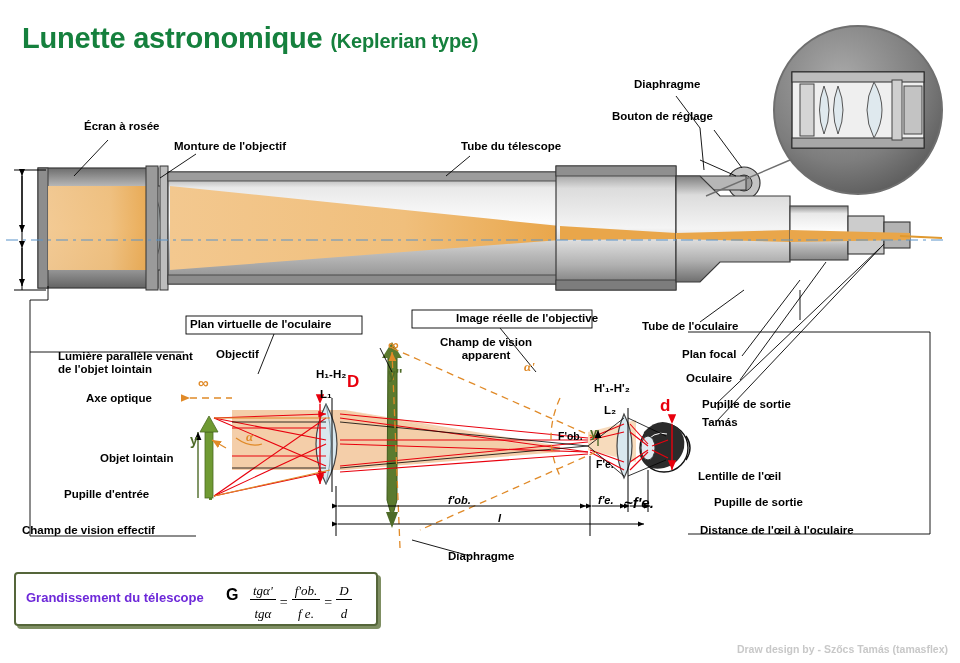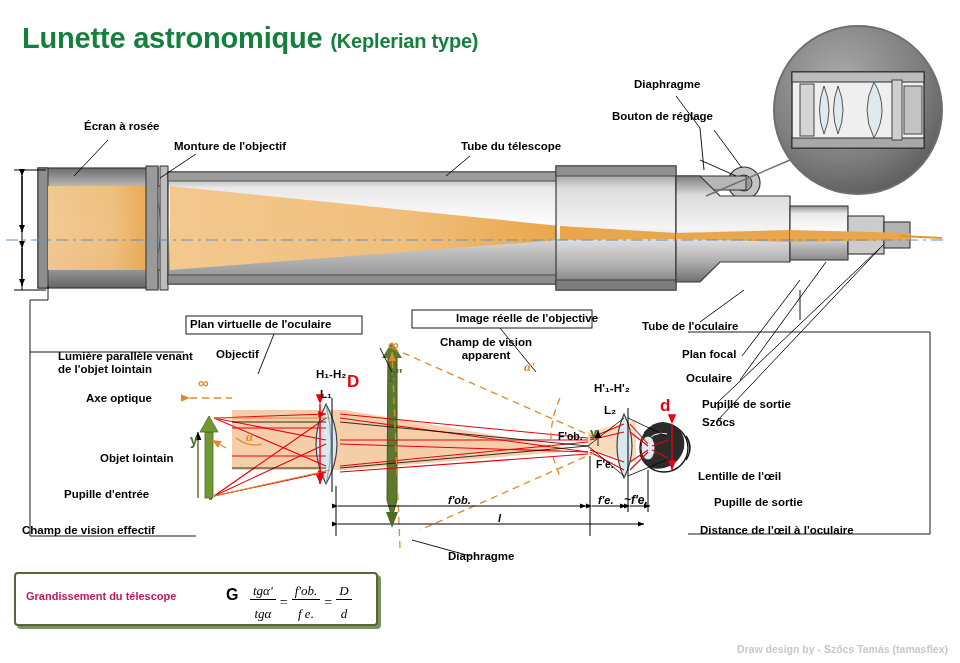--- a/index.html
+++ b/index.html
@@ -19,21 +19,21 @@
     letter-spacing:-0.2px;
   }
   .title .sub{font-size:20px;}
   .ital{font-style:italic;}
   .formula-box{
     position:absolute;left:14px;top:572px;width:360px;height:50px;
     border:2px solid #55663a;background:#ffffff;border-radius:4px;
     box-shadow:3px 3px 0 #7f8f63;
   }
   .formula-box .ftxt{
-    position:absolute;left:10px;top:16px;font-size:11px;font-weight:bold;color:#be185d;
+    position:absolute;left:10px;top:16px;font-size:13px;font-weight:bold;color:#6d28d9;
   }
   .formula-box .gsym{
     position:absolute;left:210px;top:12px;font-size:16px;font-weight:bold;color:#000;
   }
   .frac{
     display:inline-block;text-align:center;font-style:italic;font-family:"Liberation Serif",serif;
     font-size:13px;vertical-align:middle;
   }
   .frac .num{display:block;border-bottom:1px solid #000;padding:0 3px;}
   .frac .den{display:block;padding:0 3px;margin-top:6px;}
@@ -319,21 +319,21 @@
   <div class="lbl" style="left:416px;top:312px;margin-left:40px;">Image réelle de l'objective</div>
   <div class="lbl two" style="left:428px;top:336px;width:116px;">
     <span>Champ de
 vision apparent</span>
   </div>
 
   <div class="lbl" style="left:642px;top:320px;">Tube de l'oculaire</div>
   <div class="lbl" style="left:682px;top:348px;">Plan focal</div>
   <div class="lbl" style="left:686px;top:372px;">Oculaire</div>
   <div class="lbl" style="left:702px;top:398px;">Pupille de sortie</div>
-  <div class="lbl" style="left:702px;top:416px;">Szőcs</div>
+  <div class="lbl" style="left:702px;top:416px;">Tamás</div>
   <div class="lbl" style="left:698px;top:470px;">Lentille de l'œil</div>
   <div class="lbl" style="left:714px;top:496px;">Pupille de sortie</div>
   <div class="lbl" style="left:700px;top:524px;">Distance de l'œil à l'oculaire</div>
 
   <div class="lbl" style="left:216px;top:348px;">Objectif</div>
   <div class="lbl two" style="left:58px;top:350px;width:150px;text-align:left;">
     <span>Lumière parallèle
 venant de l'objet lointain</span>
   </div>
   <div class="lbl" style="left:86px;top:392px;">Axe optique</div>
@@ -352,21 +352,21 @@
   <div class="lbl" style="left:190px;top:432px;color:#4e6b28;font-size:14px;">y</div>
   <div class="lbl" style="left:590px;top:426px;color:#4e6b28;font-size:13px;">y</div>
   <div class="lbl greek" style="left:246px;top:430px;color:#e08a28;font-weight:bold;">α</div>
   <div class="lbl greek" style="left:524px;top:360px;color:#e08a28;font-weight:bold;">α'</div>
   <div class="lbl" style="left:198px;top:374px;color:#e08a28;font-size:15px;">∞</div>
   <div class="lbl" style="left:388px;top:336px;color:#e08a28;font-size:15px;">∞</div>
   <div class="lbl" style="left:558px;top:430px;font-size:10.5px;">F'ob.</div>
   <div class="lbl" style="left:596px;top:458px;font-size:10.5px;">F'e.</div>
   <div class="lbl ital" style="left:448px;top:494px;font-size:11px;">f'ob.</div>
   <div class="lbl ital" style="left:598px;top:494px;font-size:11px;">f'e.</div>
-  <div class="lbl ital" style="left:624px;top:494px;font-size:12px;">~f'e.</div>
+  <div class="lbl ital" style="left:624px;top:494px;font-size:15px;">~f'e.</div>
   <div class="lbl ital" style="left:498px;top:512px;font-size:11px;">l</div>
 
   <div class="formula-box">
     <div class="ftxt">Grandissement du télescope</div>
     <div class="gsym">G</div>
     <div class="eqrow">
       <span class="frac">
         <span class="num">tgα'</span>
         <span class="den">tgα</span>
       </span>

